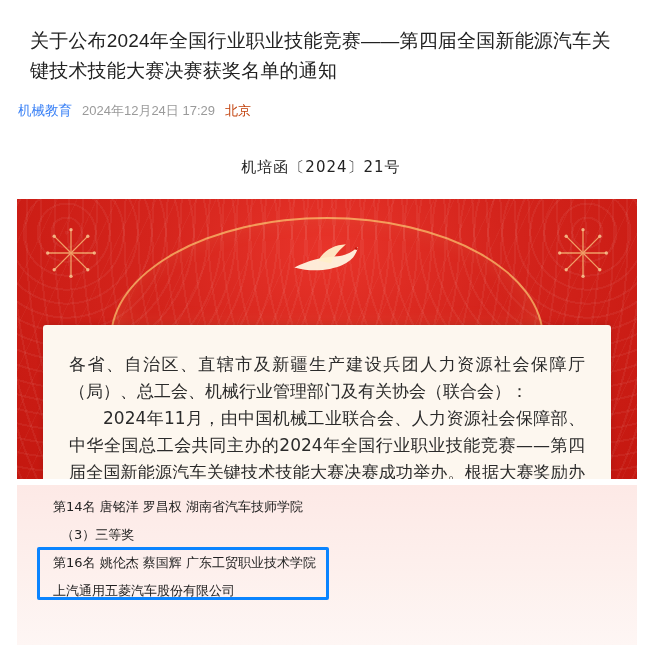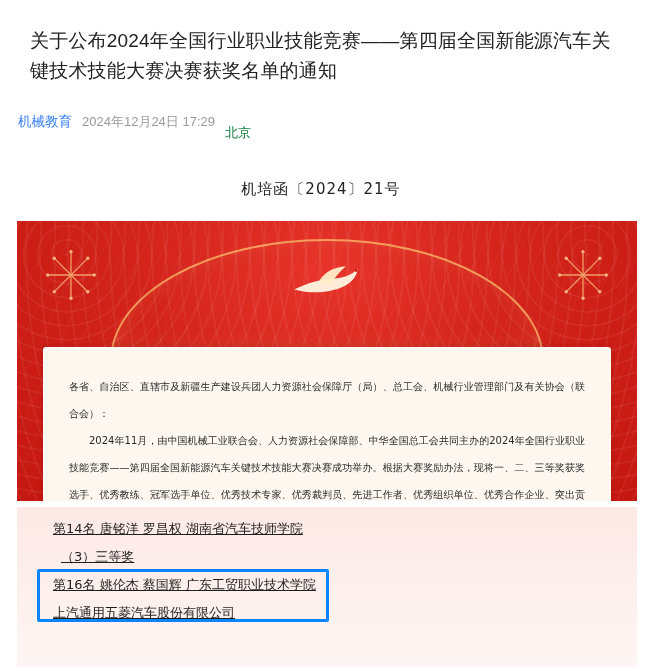--- a/index.html
+++ b/index.html
@@ -33,21 +33,21 @@
     color: #8a8a8a;
     display: flex;
     align-items: center;
     gap: 10px;
   }
   .meta-source {
     color: #3b82f6;
     font-size: 13.5px;
   }
   .meta-date { color: #9a9a9a; }
-  .meta-loc { color: #15803d; margin-top: 22px; }
+  .meta-loc { color: #c2410c; }
 
   
   .doc-number {
     text-align: center;
     font-size: 15px;
     color: #222222;
     padding: 38px 12px 22px 0;
     letter-spacing: 1px;
     font-family: "DejaVu Sans", sans-serif;
   }
@@ -106,21 +106,21 @@
     position: absolute;
     left: 26px;
     right: 26px;
     top: 126px;
     bottom: 0;
     background: #fdf7ef;
     border-radius: 3px 3px 0 0;
     box-shadow: 0 -1px 6px rgba(0,0,0,0.12);
     padding: 26px 26px 0 26px;
     box-sizing: border-box;
-    font-size: 10px;
+    font-size: 17px;
     line-height: 27px;
     color: #2b2b2b;
     font-family: "DejaVu Sans", sans-serif;
     overflow: hidden;
   }
   .letter-body p {
     margin: 0;
     text-align: justify;
   }
   .letter-body p.indent { text-indent: 2em; }
@@ -136,21 +136,20 @@
     height: 160px;
     overflow: hidden;
   }
   .list-line {
     font-size: 13px;
     line-height: 28px;
     color: #1f1f1f;
     padding-left: 36px;
     font-family: "DejaVu Sans", sans-serif;
     white-space: nowrap;
-    text-decoration: underline;
   }
   .list-line.sub { padding-left: 44px; }
   .highlight-box {
     position: absolute;
     left: 20px;
     top: 62px;
     width: 292px;
     height: 53px;
     border: 3px solid #0a84ff;
     border-radius: 2px;

